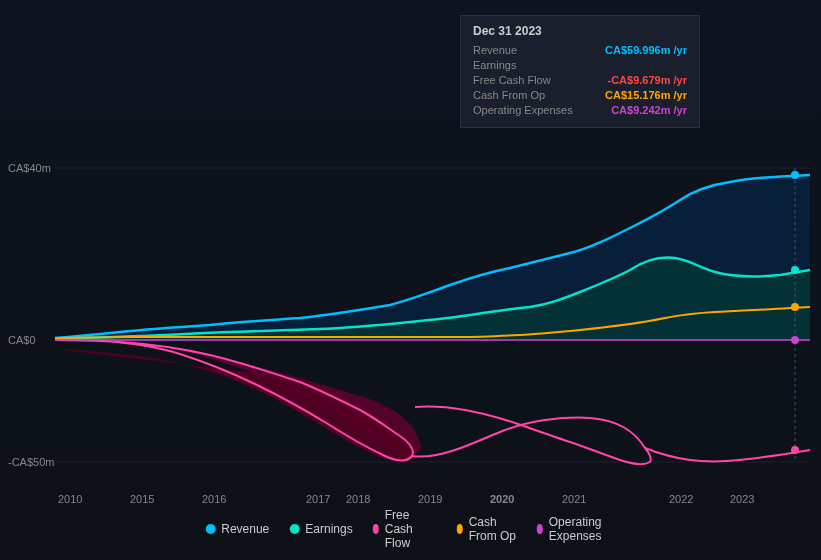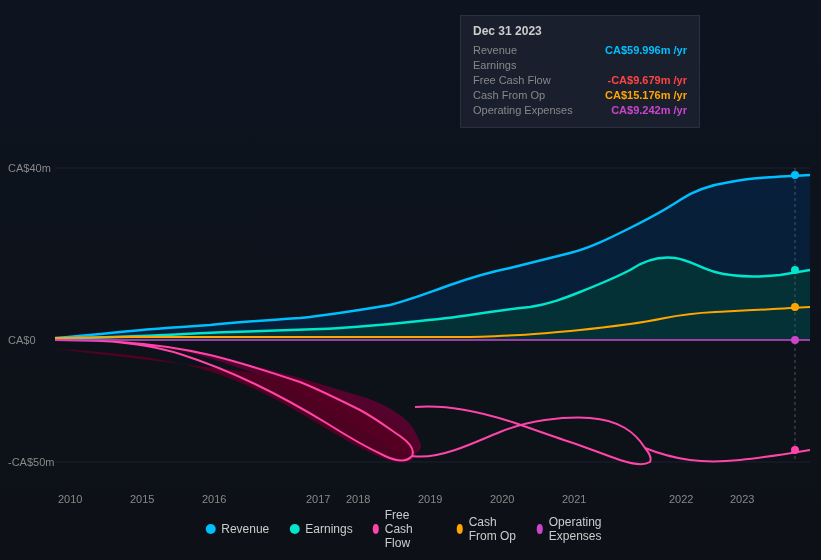--- a/index.html
+++ b/index.html
@@ -235,21 +235,21 @@
   <span class="y-label" style="top: 162px;">CA$40m</span>
   <span class="y-label" style="top: 334px;">CA$0</span>
   <span class="y-label" style="top: 456px;">-CA$50m</span>
 
   <span class="x-label" style="left: 58px;">2010</span>
   <span class="x-label" style="left: 130px;">2015</span>
   <span class="x-label" style="left: 202px; margin-top: 19px;">2016</span>
   <span class="x-label" style="left: 278px; margin-left: 28px;">2017</span>
   <span class="x-label" style="left: 346px;">2018</span>
   <span class="x-label" style="left: 418px;">2019</span>
-  <span class="x-label" style="left: 490px;">2020</span>
+  <span class="x-label" style="left: 490px; font-weight: bold;">2020</span>
   <span class="x-label" style="left: 562px;">2021</span>
   <span class="x-label" style="left: 634px; margin-left: 35px;">2022</span>
   <span class="x-label" style="left: 698px; margin-left: 32px;">2023</span>
 
   <div class="tooltip-box">
     <div class="tooltip-date">Dec 31 2023</div>
 
     <div class="tooltip-row">
       <span class="tooltip-label">Revenue</span>
       <span class="tooltip-value blue">CA$59.996m /yr</span>

